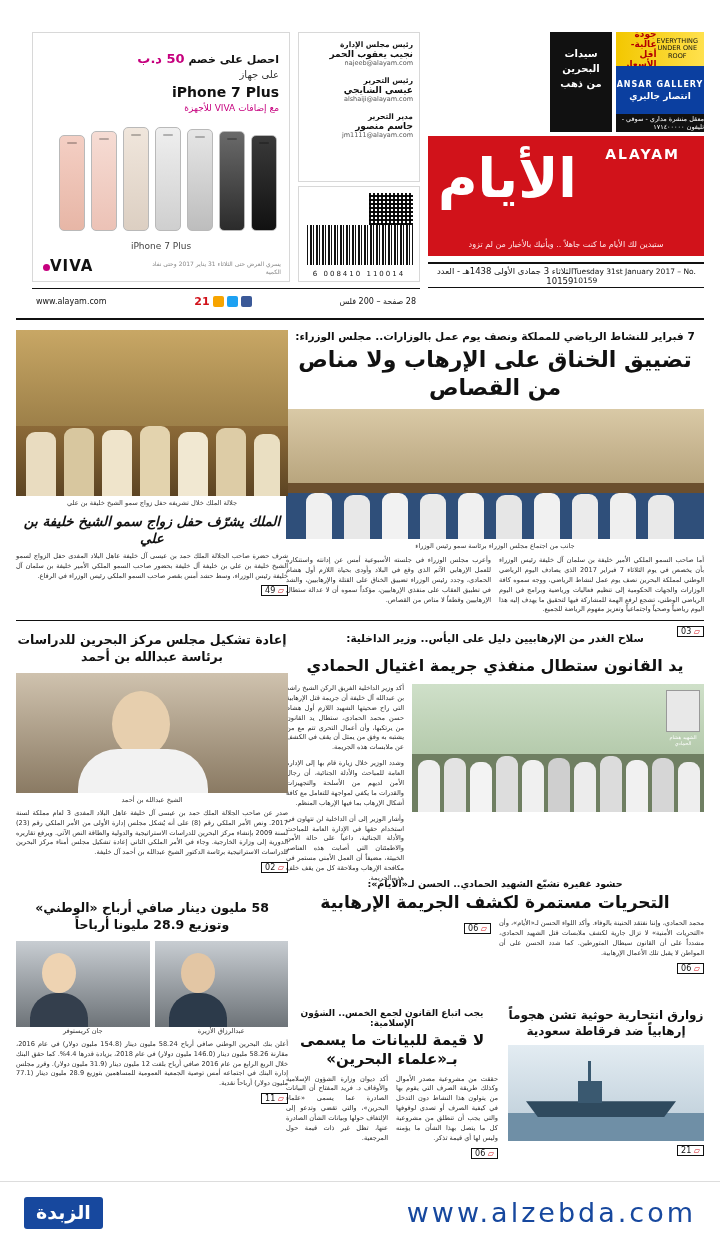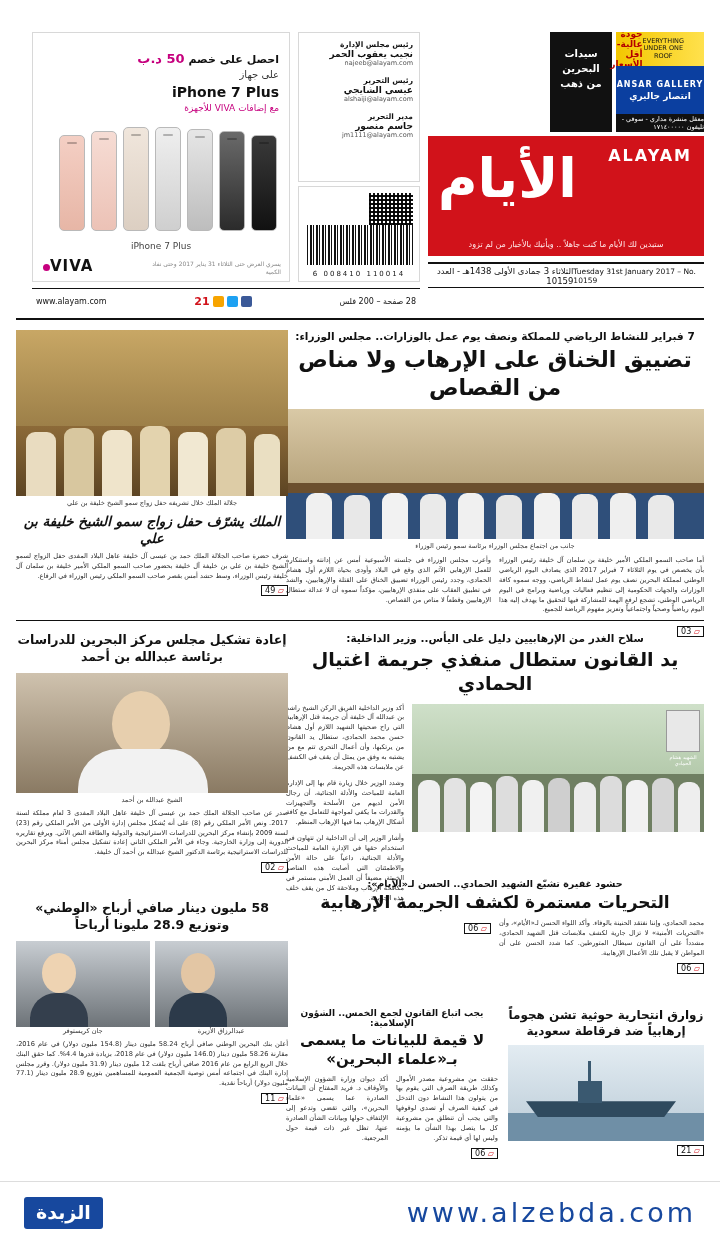--- a/index.html
+++ b/index.html
@@ -60,31 +60,31 @@
     background:linear-gradient(160deg,#7a6a55,#4a3f33); overflow:hidden; border:1px solid #ccc;
   }
   .pa-figs { position:absolute; bottom:0; left:0; right:0; height:72px; }
   .pa-fig { position:absolute; bottom:0; width:20px; border-radius:8px 8px 0 0; }
   .pa-num { position:absolute; right:4px; bottom:3px; font-size:8px; color:#fff; background:rgba(0,0,0,.35); padding:0 3px; }
 
   .ladies-ad { position:absolute; left:534px; top:0; width:62px; height:100px; background:#111; color:#fff; text-align:center; padding-top:14px; }
   .ladies-ad div { font-size:10px; font-weight:bold; line-height:1.5; }
 
   .ansar-ad { position:absolute; left:412px; top:0; width:276px; height:100px; }
-  .ansar-top { position:absolute; top:0; left:0; right:0; height:34px; background:linear-gradient(90deg,#f3c700,#ffe14d); display:flex; align-items:center; justify-content:space-between; padding:0 20px; }
+  .ansar-top { position:absolute; top:0; left:0; right:0; height:34px; background:linear-gradient(90deg,#f3c700,#ffe14d); display:flex; align-items:center; justify-content:space-between; padding:0 6px; }
   .ansar-top .ar { font-size:9px; font-weight:bold; color:#b40000; }
   .ansar-top .en { font-size:6.5px; color:#111; text-align:center; line-height:1.15; direction:ltr; }
   .ansar-mid { position:absolute; top:34px; left:0; right:0; height:48px; background:#0b3fa0; color:#fff; display:flex; flex-direction:column; align-items:center; justify-content:center; }
   .ansar-mid .a1 { font-size:13px; font-weight:bold; letter-spacing:1px; direction:ltr; }
   .ansar-mid .a2 { font-size:12px; font-weight:bold; margin-top:2px; }
   .ansar-bot { position:absolute; bottom:0; left:0; right:0; height:18px; background:#111; color:#fff; font-size:6.5px; display:flex; align-items:center; justify-content:center; }
 
   
   .nameplate { position:absolute; left:412px; top:104px; width:276px; height:120px; background:#d1121a; color:#fff; overflow:hidden; }
-  .np-en { position:absolute; top:10px; right:12px; font-size:16px; letter-spacing:2px; font-weight:bold; direction:ltr; }
+  .np-en { position:absolute; top:10px; right:24px; font-size:14px; letter-spacing:2px; font-weight:bold; direction:ltr; }
   .np-ar { position:absolute; top:16px; left:10px; font-size:54px; font-weight:bold; line-height:1; }
   .np-slogan { position:absolute; bottom:7px; left:10px; right:10px; text-align:center; font-size:8px; color:#ffe9ea; }
 
   .dateline { position:absolute; left:412px; top:230px; width:276px; height:26px; border-top:2px solid #111; border-bottom:1px solid #111; display:flex; align-items:center; justify-content:space-between; padding:0 4px; }
   .dl-ar { font-size:8.5px; color:#111; }
   .dl-en { font-size:7.5px; color:#111; direction:ltr; }
 
   .leftfoot { position:absolute; left:16px; top:256px; width:388px; height:26px; display:flex; align-items:center; justify-content:space-between; padding:0 4px; border-top:1px solid #111; }
   .lf-site { font-size:8px; color:#111; direction:ltr; }
   .lf-pages { font-size:8px; color:#111; }
@@ -117,21 +117,21 @@
   .king { position:absolute; left:16px; top:330px; width:272px; }
   .king-photo { height:166px; background:linear-gradient(#b8935b,#6d5534); position:relative; }
   .king .cap { margin-top:3px; }
   .king .headline { font-size:13.5px; margin-top:6px;font-style:italic; }
   .king .body-col { margin-top:5px; }
 
   .rule-2 { position:absolute; left:16px; right:16px; top:620px; height:1px; background:#111; }
 
   
   .second { position:absolute; right:16px; top:632px; width:418px; }
-  .second .headline { font-size:19px; margin-top:4px; }
+  .second .headline { font-size:16px; margin-top:12px; }
   .second-wrap { display:flex; gap:8px; margin-top:8px; }
   .second-photo { width:292px; height:128px; background:linear-gradient(#cfd9c8,#7e8a6d); position:relative; }
   .second-col { flex:1; }
 
   .third { position:absolute; right:16px; top:878px; width:418px; }
   .third .kicker { font-size:9.5px; }
   .third .headline { font-size:17px; margin-top:3px; }
   .third-cols { display:flex; gap:8px; margin-top:6px; }
   .third-cols > div { flex:1; }
 

